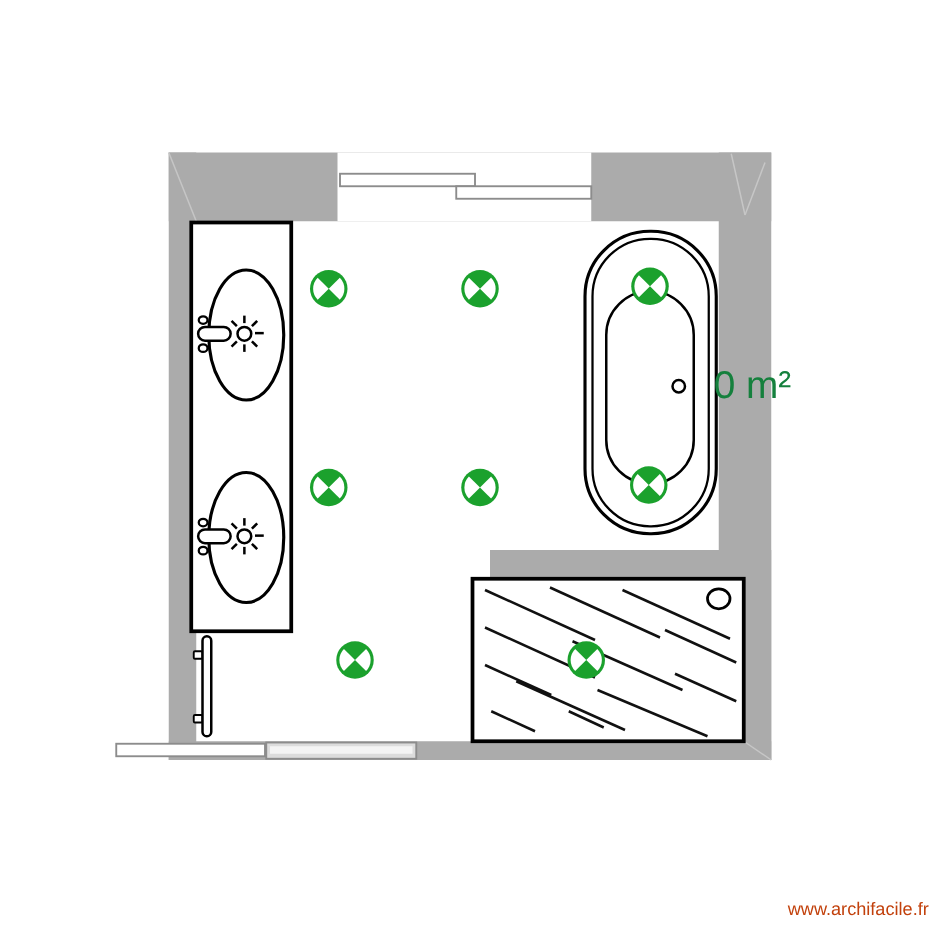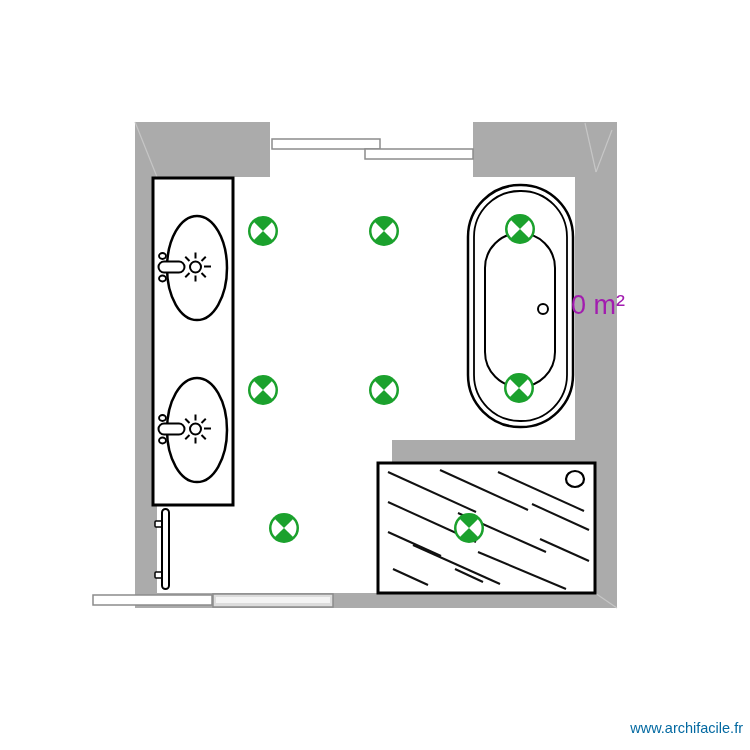--- a/index.html
+++ b/index.html
@@ -1,20 +1,20 @@
 <!DOCTYPE html>
 <html><head>
 <meta charset="utf-8">
 <style>
   html,body{margin:0;padding:0;background:#fff;}
   .stage{position:relative;width:750px;height:750px;background:#fff;overflow:hidden;
          font-family:"Liberation Sans",sans-serif;}
   .plan-svg{position:absolute;left:0;top:0;}
-  .area-label{position:absolute;left:571px;top:291px;font-size:27px;line-height:1.1;color:#a21caf;}
-  .watermark{position:absolute;right:7px;top:720px;font-size:14.5px;color:#0369a1;margin-left:48px;}
+  .area-label{position:absolute;left:571px;top:291px;font-size:31px;line-height:1.1;color:#15803d;}
+  .watermark{position:absolute;right:7px;top:720px;font-size:14.5px;color:#c2410c;margin-left:48px;}
 </style>
 </head>
 <body>
 
 <div class="stage">
   <svg class="plan-svg" width="750" height="750" viewBox="0 0 750 750">
     <g id="g-walls">
         <rect x="135" y="122" width="482" height="55" fill="#ABABAB" stroke="none" stroke-width="0" rx="0"></rect>
         <rect x="135" y="122" width="22" height="486" fill="#ABABAB" stroke="none" stroke-width="0" rx="0"></rect>
         <rect x="575" y="122" width="42" height="486" fill="#ABABAB" stroke="none" stroke-width="0" rx="0"></rect>

